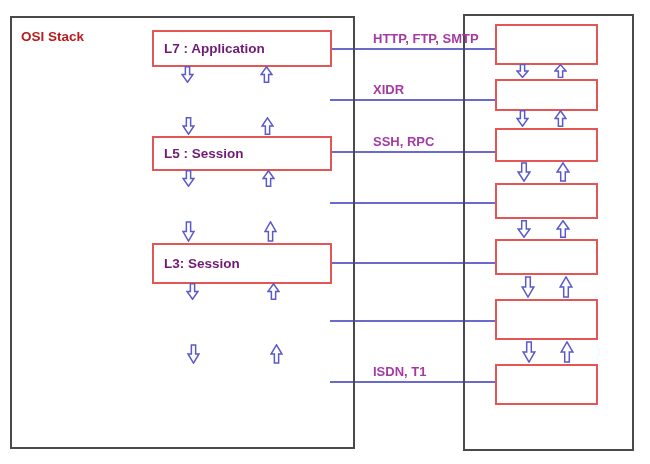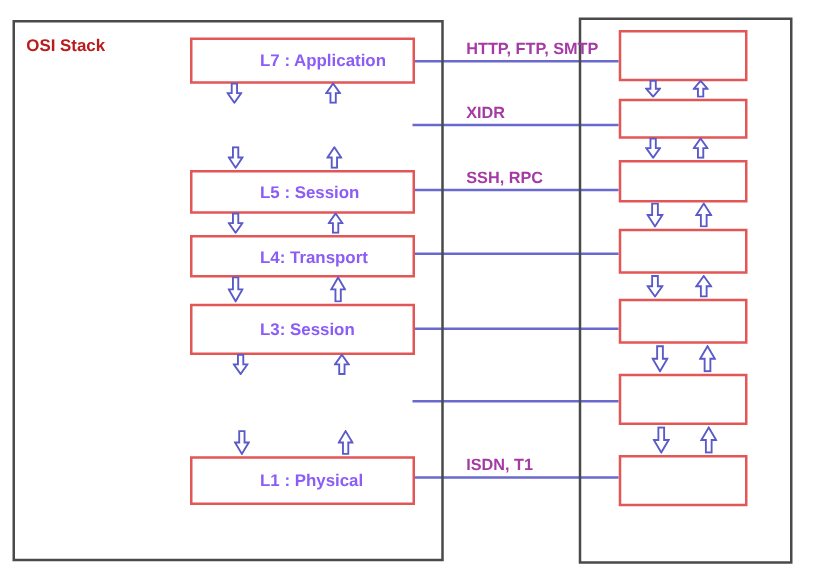--- a/index.html
+++ b/index.html
@@ -14,21 +14,21 @@
   .panel-right{left:463px;top:14px;width:171px;height:437px;}
   .stack-title{
     position:absolute;left:21px;top:29px;font-size:13.5px;font-weight:bold;color:#b91c1c;
     white-space:nowrap;
   }
   .layer-box{
     position:absolute;left:152px;width:180px;border:2px solid #e25756;background:#ffffff;
     box-sizing:border-box;display:flex;align-items:center;padding-left:10px;
   }
   .layer-box span{
-    font-size:13.5px;font-weight:bold;color:#8b5cf6;white-space:nowrap;margin-left:44px;
+    font-size:13.5px;font-weight:bold;color:#701a75;white-space:nowrap;
   }
   .right-box{
     position:absolute;left:495px;width:103px;border:2px solid #e25756;background:#ffffff;
     box-sizing:border-box;
   }
   .connector{
     position:absolute;left:330px;width:165px;height:2px;background:#6a6ace;
   }
   .protocol-label{
     position:absolute;left:357px;height:16px;font-size:13px;font-weight:bold;color:#a53aa5;
@@ -55,28 +55,22 @@
   <div class="outer-rect panel-right"></div>
 
   <div class="stack-title">OSI Stack</div>
 
   <div class="layer-box" style="top:30px;height:37px;">
     <span>L7 : Application</span>
   </div>
   <div class="layer-box" style="top:136px;height:35px;">
     <span>L5 : Session</span>
   </div>
-  <div class="layer-box" style="top:188px;height:34px;">
-    <span>L4: Transport</span>
-  </div>
   <div class="layer-box" style="top:243px;height:41px;">
     <span>L3: Session</span>
-  </div>
-  <div class="layer-box" style="top:365px;height:39px;">
-    <span>L1 : Physical</span>
   </div>
 
   <div class="protocol-label" style="top:31px;">HTTP, FTP, SMTP</div>
   <div class="protocol-label" style="top:82px;">XIDR</div>
   <div class="protocol-label" style="top:134px;">SSH, RPC</div>
   <div class="protocol-label" style="top:364px;">ISDN, T1</div>
 
   <div class="right-box" style="top:24px;height:41px;"></div>
   <div class="right-box" style="top:79px;height:32px;"></div>
   <div class="right-box" style="top:128px;height:34px;"></div>

